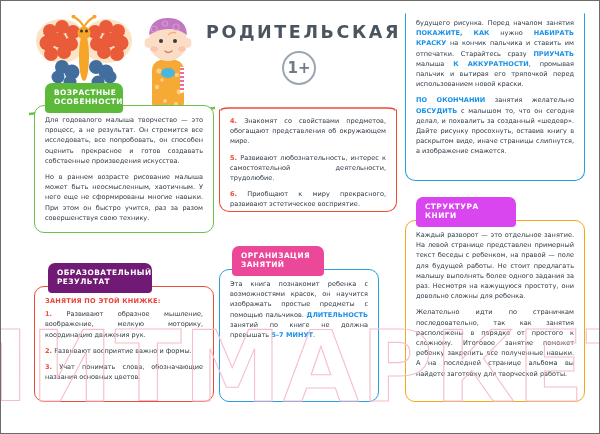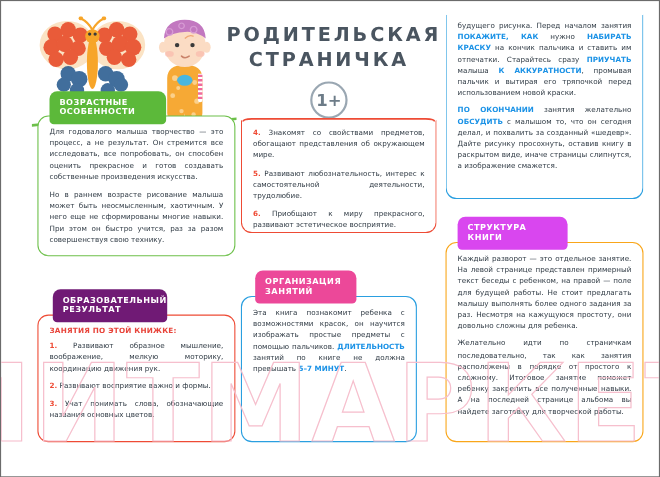--- a/index.html
+++ b/index.html
@@ -116,21 +116,21 @@
   .card p.tight { margin-bottom: 3px; }
 
   .num {
     font-weight: 700;
   }
   .hl-blue { color: #1b92e6; font-weight: 700; }
   .lead { font-weight: 700; color: #e8443a; font-size: 6.6px; letter-spacing:0.2px;}
 
   
   
-  #tab-age      { left: 44px;  top: 82px;  width: 106px; background: #5cb93a; }
+  #tab-age      { left: 44px;  top: 82px;  width: 78px; background: #5cb93a; }
   #card-age     { left: 33px;  top: 104px; width: 180px; height: 128px;
                   border-color: #6dc04a; }
 
   
   #tab-edu      { left: 47px;  top: 262px; width: 104px; background: #701a75; }
   #card-edu     { left: 33px;  top: 285px; width: 180px; height: 116px;
                   border-color: #ee4b35; }
 
   
   #card-list2   { left: 218px; top: 108px; width: 178px; height: 103px;
@@ -230,21 +230,20 @@
     <path d="M36 22 Q40 18 44 20" stroke="#f0a878" stroke-width="1.2" fill="none"></path>
   </svg>
 
   <svg id="grass" viewBox="0 0 186 12">
     <path d="M0 9 Q40 4 92 6 Q140 8 186 3" stroke="#6dc04a" stroke-width="2.4" fill="none" stroke-linecap="round"></path>
     <path d="M30 7 L33 1 L36 7 Z M110 7 L113 2 L116 7 Z" fill="#6dc04a"></path>
   </svg>
 
   <div id="title-block">
     <div id="title-line1">РОДИТЕЛЬСКАЯ</div>
-    <div id="title-line2">СТРАНИЧКА</div>
     <div id="age-badge">1+</div>
   </div>
 
   <div class="tab" id="tab-age">ВОЗРАСТНЫЕ ОСОБЕННОСТИ</div>
   <div class="card" id="card-age">
     <p>Для годовалого малыша творчество — это процесс, а не результат. Он стремится все исследовать, все попробовать, он способен оценить прекрасное и готов создавать собственные произведения искусства.</p>
     <p>Но в раннем возрасте рисование малыша может быть неосмысленным, хаотичным. У него еще не сформированы многие навыки. При этом он быстро учится, раз за разом совершенствуя свою технику.</p>
   </div>
 
   <div class="tab" id="tab-edu">ОБРАЗОВАТЕЛЬНЫЙ РЕЗУЛЬТАТ</div>

